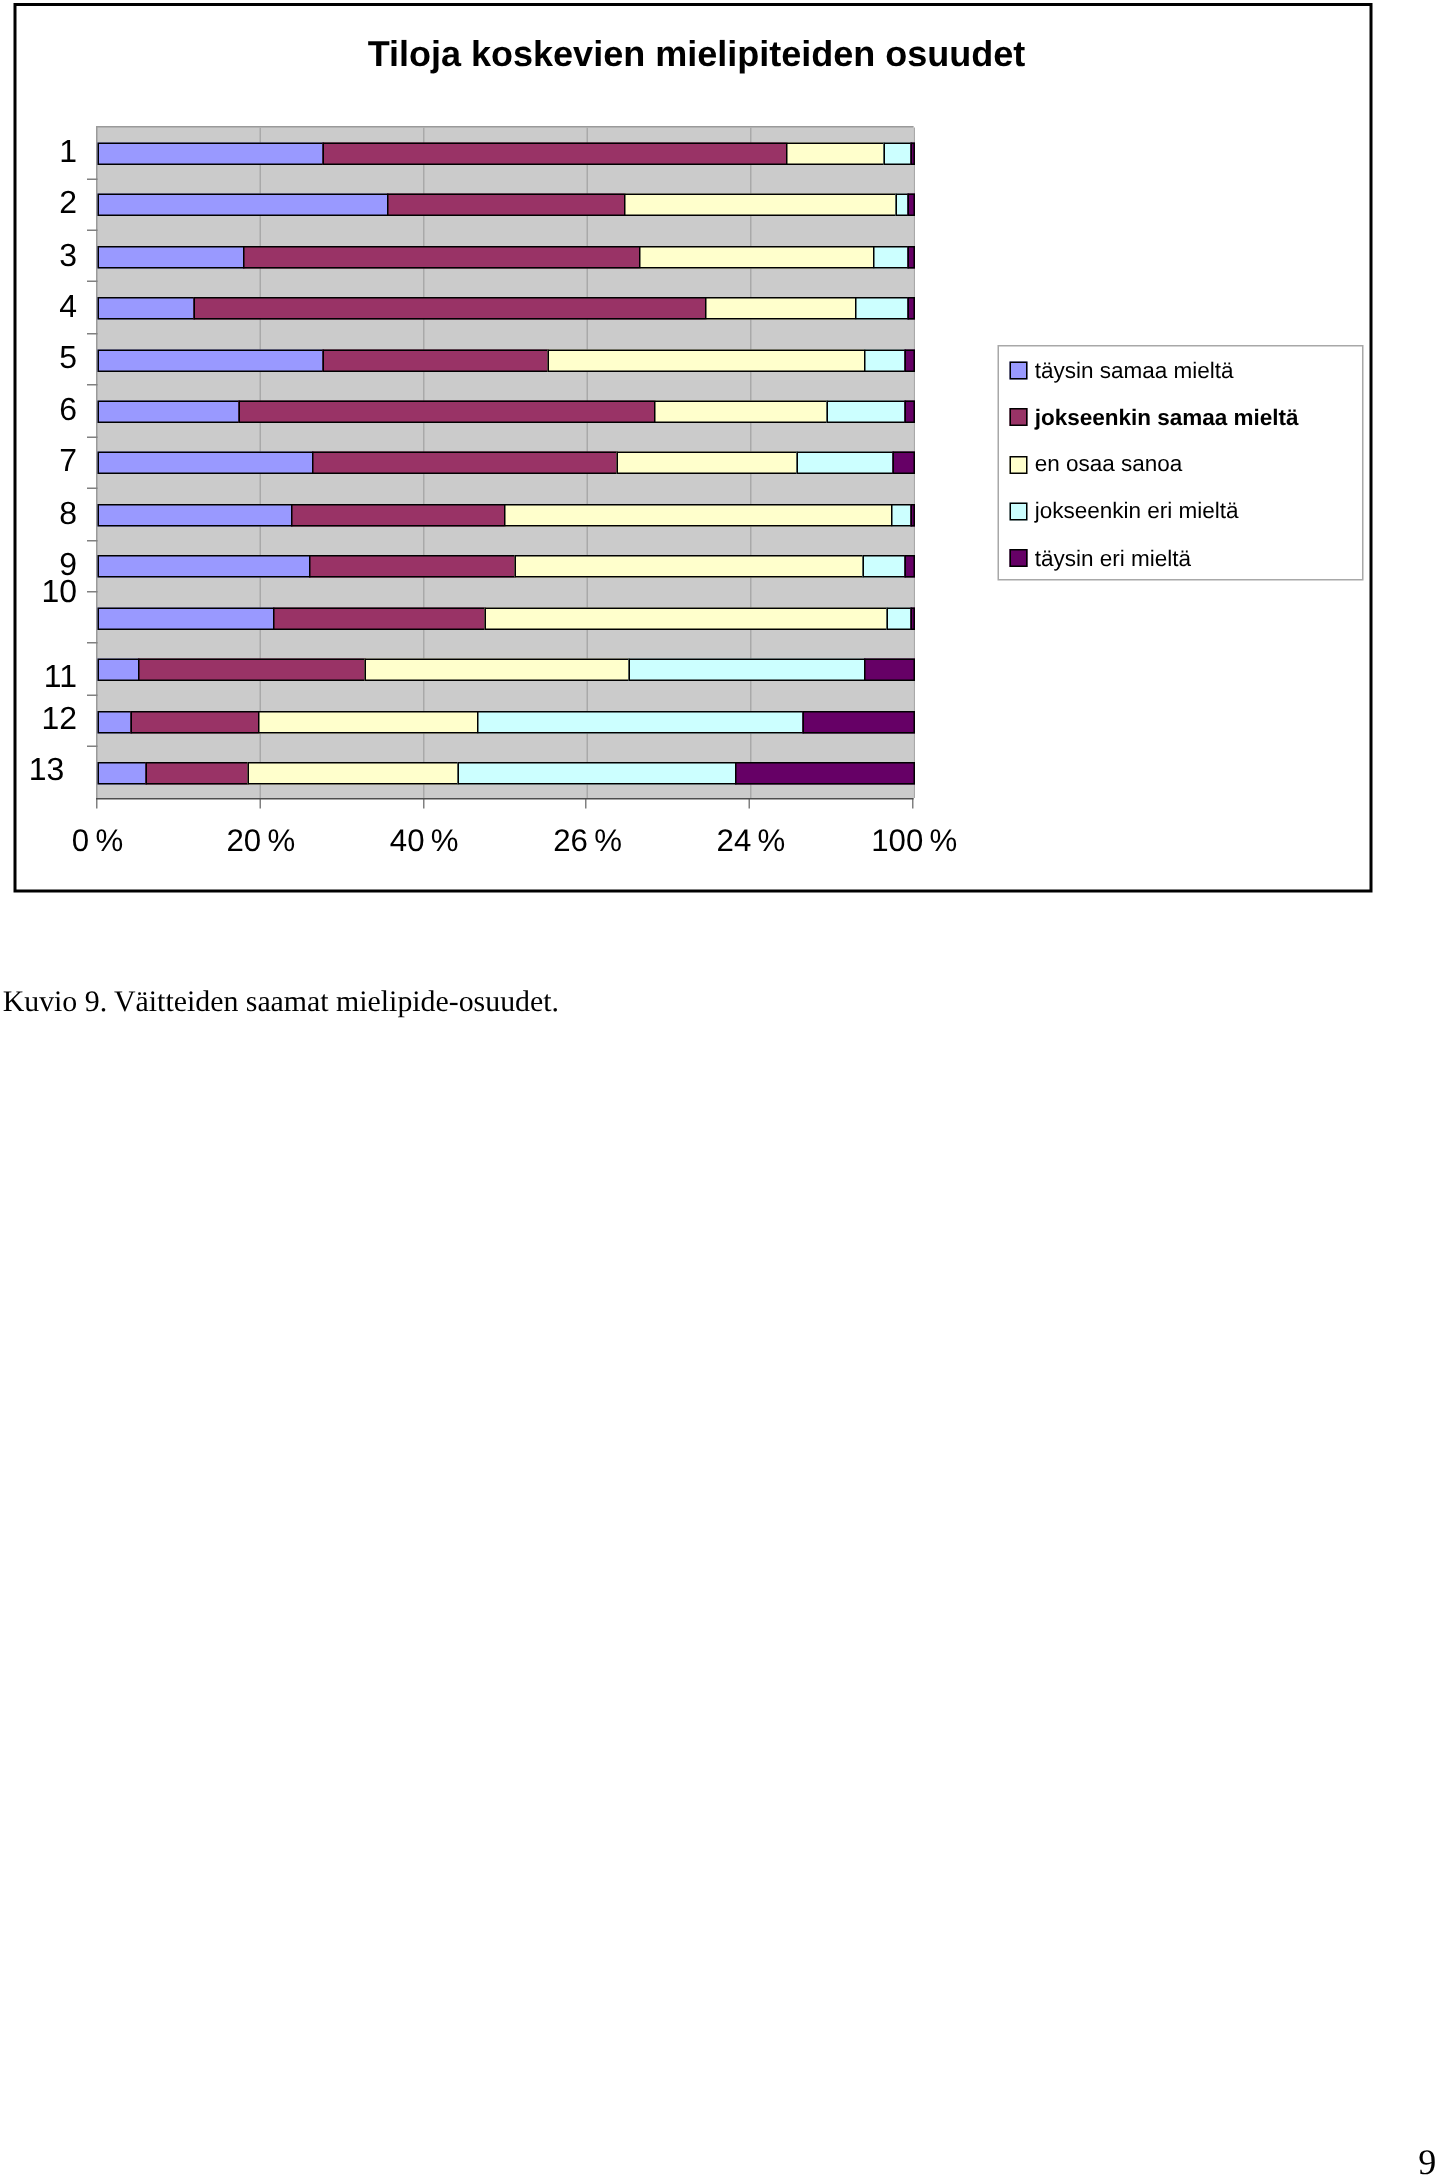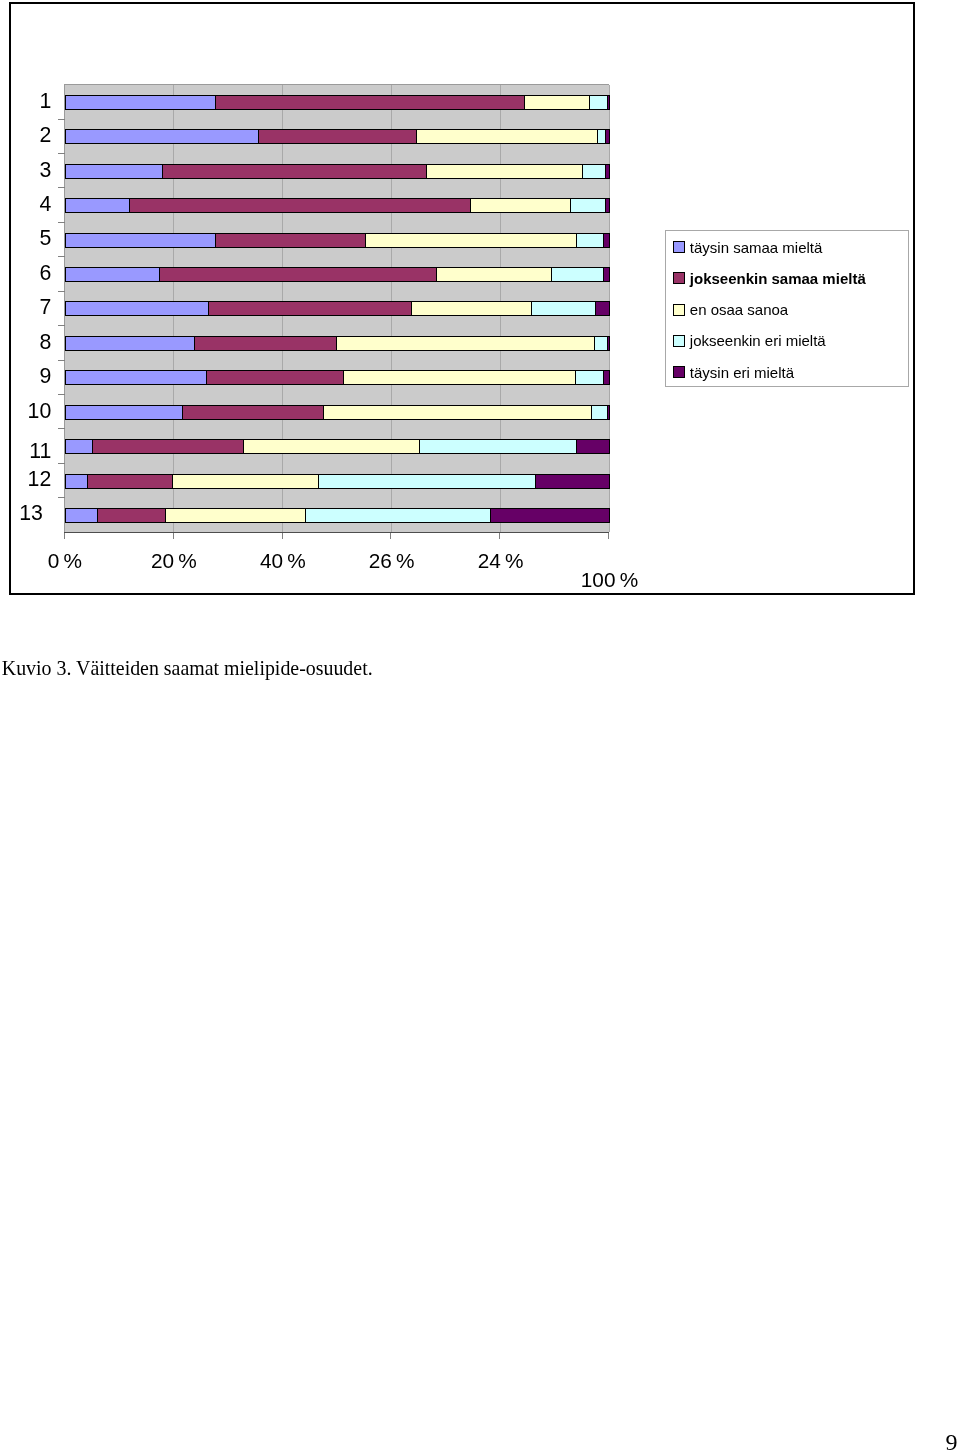--- a/index.html
+++ b/index.html
@@ -46,20 +46,21 @@
   #caption{position:absolute;left:1.8px;top:657.7px;font-family:"Liberation Serif",serif;
       font-size:19.9px;line-height:20px;color:var(--ink);}
   #pageno{position:absolute;right:2.5px;top:1430px;font-family:"Liberation Serif",serif;
       font-size:24px;line-height:24px;color:var(--ink);}
 </style>
 </head>
 <body>
 
 <div id="page">
   <div id="chart-frame">
+    <div id="chart-title">Tiloja koskevien mielipiteiden osuudet</div>
     <div id="plot" style="background: rgb(203, 203, 203);">
         <div class="gridline" style="left: 108.4px;"></div>
         <div class="gridline" style="left: 217.3px;"></div>
         <div class="gridline" style="left: 326.2px;"></div>
         <div class="gridline" style="left: 435.1px;"></div>
         <div class="gridline" style="left: 544px;"></div>
         <div class="bar" style="top: 9.4px;">
           <div class="seg" style="background: rgb(153, 153, 255); width: 151px;"></div>
           <div class="seg" style="background: rgb(153, 51, 102); width: 310px;"></div>
           <div class="seg" style="background: rgb(255, 255, 204); width: 66px;"></div>
@@ -184,36 +185,36 @@
       <div class="catlabel" style="top: 224.44px;">5</div>
       <div class="tick" style="left: 47.4px; width: 6.6px; height: 1px; top: 252.235px;"></div>
       <div class="catlabel" style="top: 258.8px;">6</div>
       <div class="tick" style="left: 47.4px; width: 6.6px; height: 1px; top: 286.665px;"></div>
       <div class="catlabel" style="top: 293.16px;">7</div>
       <div class="tick" style="left: 47.4px; width: 6.6px; height: 1px; top: 321.095px;"></div>
       <div class="catlabel" style="top: 327.52px;">8</div>
       <div class="tick" style="left: 47.4px; width: 6.6px; height: 1px; top: 355.525px;"></div>
       <div class="catlabel" style="top: 361.88px;">9</div>
       <div class="tick" style="left: 47.4px; width: 6.6px; height: 1px; top: 389.955px;"></div>
-      <div class="catlabel" style="top: 397px; text-align: right;">10</div>
+      <div class="catlabel" style="top: 380px; text-align: right;">10</div>
       <div class="tick" style="left: 47.4px; width: 6.6px; height: 1px; top: 424.385px;"></div>
       <div class="catlabel" style="top: 437px;">11</div>
       <div class="tick" style="left: 47.4px; width: 6.6px; height: 1px; top: 458.815px;"></div>
       <div class="catlabel" style="top: 464.96px;">12</div>
       <div class="tick" style="left: 47.4px; width: 6.6px; height: 1px; top: 493.245px;"></div>
       <div class="catlabel" style="top: 499.32px; text-align: center;">13</div>
       <div class="tick" style="left: 53px; top: 528px; height: 7px;"></div>
       <div class="xlabel" style="left: 4.2px; width: 100px; top: 545.5px;">0 %</div>
       <div class="tick" style="left: 161.9px; top: 528px; height: 7px;"></div>
       <div class="xlabel" style="left: 113.1px; width: 100px; top: 545.5px;">20 %</div>
       <div class="tick" style="left: 270.8px; top: 528px; height: 7px;"></div>
       <div class="xlabel" style="left: 222px; width: 100px; top: 545.5px;">40 %</div>
       <div class="tick" style="left: 379.7px; top: 528px; height: 7px;"></div>
       <div class="xlabel" style="left: 330.9px; width: 100px; top: 545.5px;">26 %</div>
       <div class="tick" style="left: 488.6px; top: 528px; height: 7px;"></div>
       <div class="xlabel" style="left: 439.8px; width: 100px; top: 545.5px;">24 %</div>
       <div class="tick" style="left: 597.5px; top: 528px; height: 7px;"></div>
-      <div class="xlabel" style="left: 548.7px; width: 100px; top: 545.5px; margin-top: 19px;">100 %</div>
+      <div class="xlabel" style="left: 548.7px; width: 100px; top: 545.5px;">100 %</div>
       <div id="xaxis" style="left: 53px; top: 528px; width: 545.5px;"></div>
     </div>
-  <div id="caption">Kuvio 3. Väitteiden saamat mielipide-osuudet.</div>
+  <div id="caption">Kuvio 9. Väitteiden saamat mielipide-osuudet.</div>
   <div id="pageno">9</div>
 </div>
 
 </body></html>

